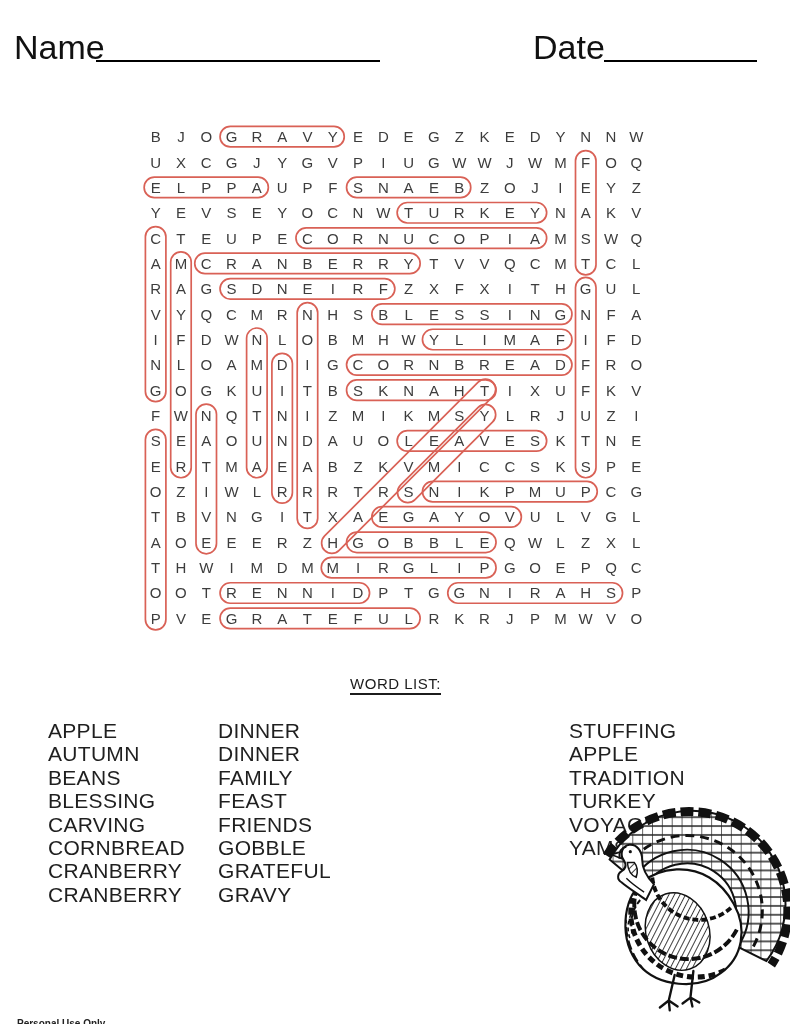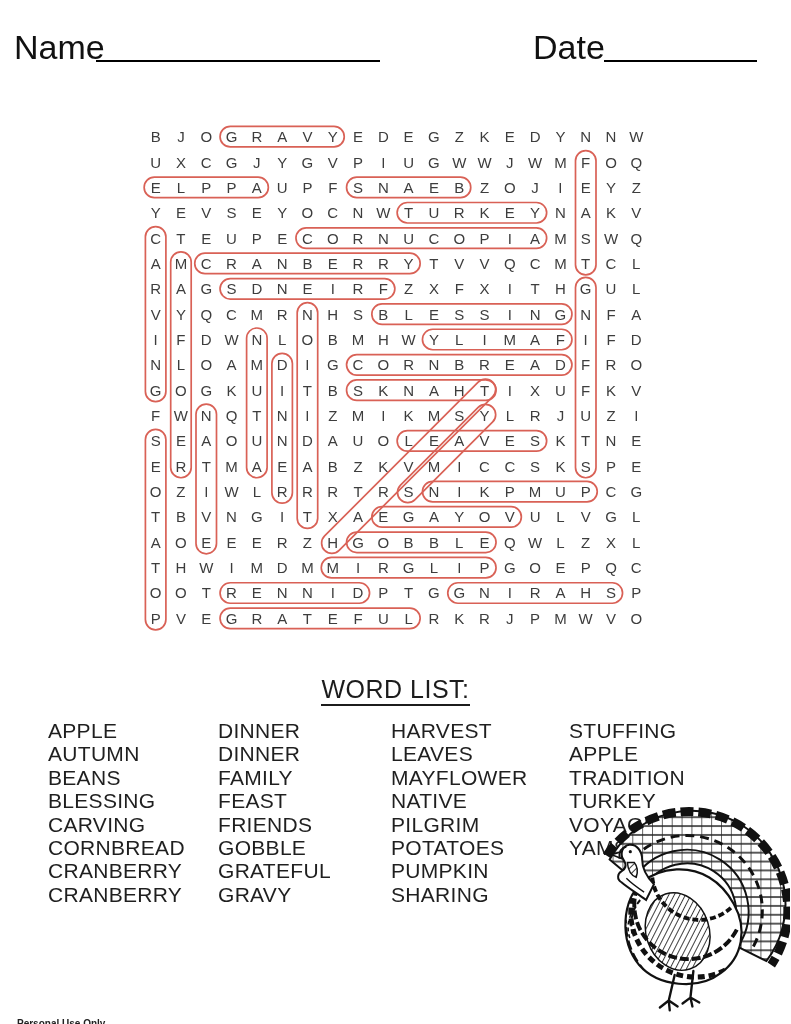--- a/index.html
+++ b/index.html
@@ -27,21 +27,21 @@
     display:grid; grid-template-columns:repeat(20,25.3px); grid-auto-rows:25.35px;
     width:506px; height:507px;
   }
   .letter-grid .cell{
     display:flex; align-items:center; justify-content:center;
     font-size:15px; color:#3d3d3d; font-weight:500;
   }
   .circles{position:absolute; left:0; top:0; width:506px; height:507px; pointer-events:none;}
   
   .wl-heading{position:absolute; top:675px; left:0; width:791px; text-align:center;
-    font-size:25px; color:#1c1c1c; letter-spacing:0.5px;}
+    font-size:15px; color:#1c1c1c; letter-spacing:0.5px;}
   .wl-heading span{border-bottom:2px solid #1c1c1c; padding-bottom:1px;}
   .wl-col{position:absolute; top:719px; margin:0; padding:0; list-style:none;}
   .wl-col li{font-size:21px; line-height:23.4px; color:#1f1f1f; letter-spacing:0.3px;}
   .wl-col.c1{left:48px;} .wl-col.c2{left:218px;} .wl-col.c3{left:391px;} .wl-col.c4{left:569px;}
   
   .turkey{position:absolute; left:583px; top:780px; width:207px; height:240px;}
   
   .footer{position:absolute; left:17px; top:1018px; font-size:10px; font-weight:bold; color:#222;}
 </style>
 </head>
@@ -508,30 +508,20 @@
   <ul class="wl-col c2">
       <li>DINNER</li>
       <li>DINNER</li>
       <li>FAMILY</li>
       <li>FEAST</li>
       <li>FRIENDS</li>
       <li>GOBBLE</li>
       <li>GRATEFUL</li>
       <li>GRAVY</li>
     </ul>
-  <ul class="wl-col c3">
-      <li>HARVEST</li>
-      <li>LEAVES</li>
-      <li>MAYFLOWER</li>
-      <li>NATIVE</li>
-      <li>PILGRIM</li>
-      <li>POTATOES</li>
-      <li>PUMPKIN</li>
-      <li>SHARING</li>
-    </ul>
   <ul class="wl-col c4">
       <li>STUFFING</li>
       <li>APPLE</li>
       <li>TRADITION</li>
       <li>TURKEY</li>
       <li>VOYAGE</li>
       <li>YAMS</li>
     </ul>
 
   <svg class="turkey" viewBox="0 0 210 240" xmlns="http://www.w3.org/2000/svg">

